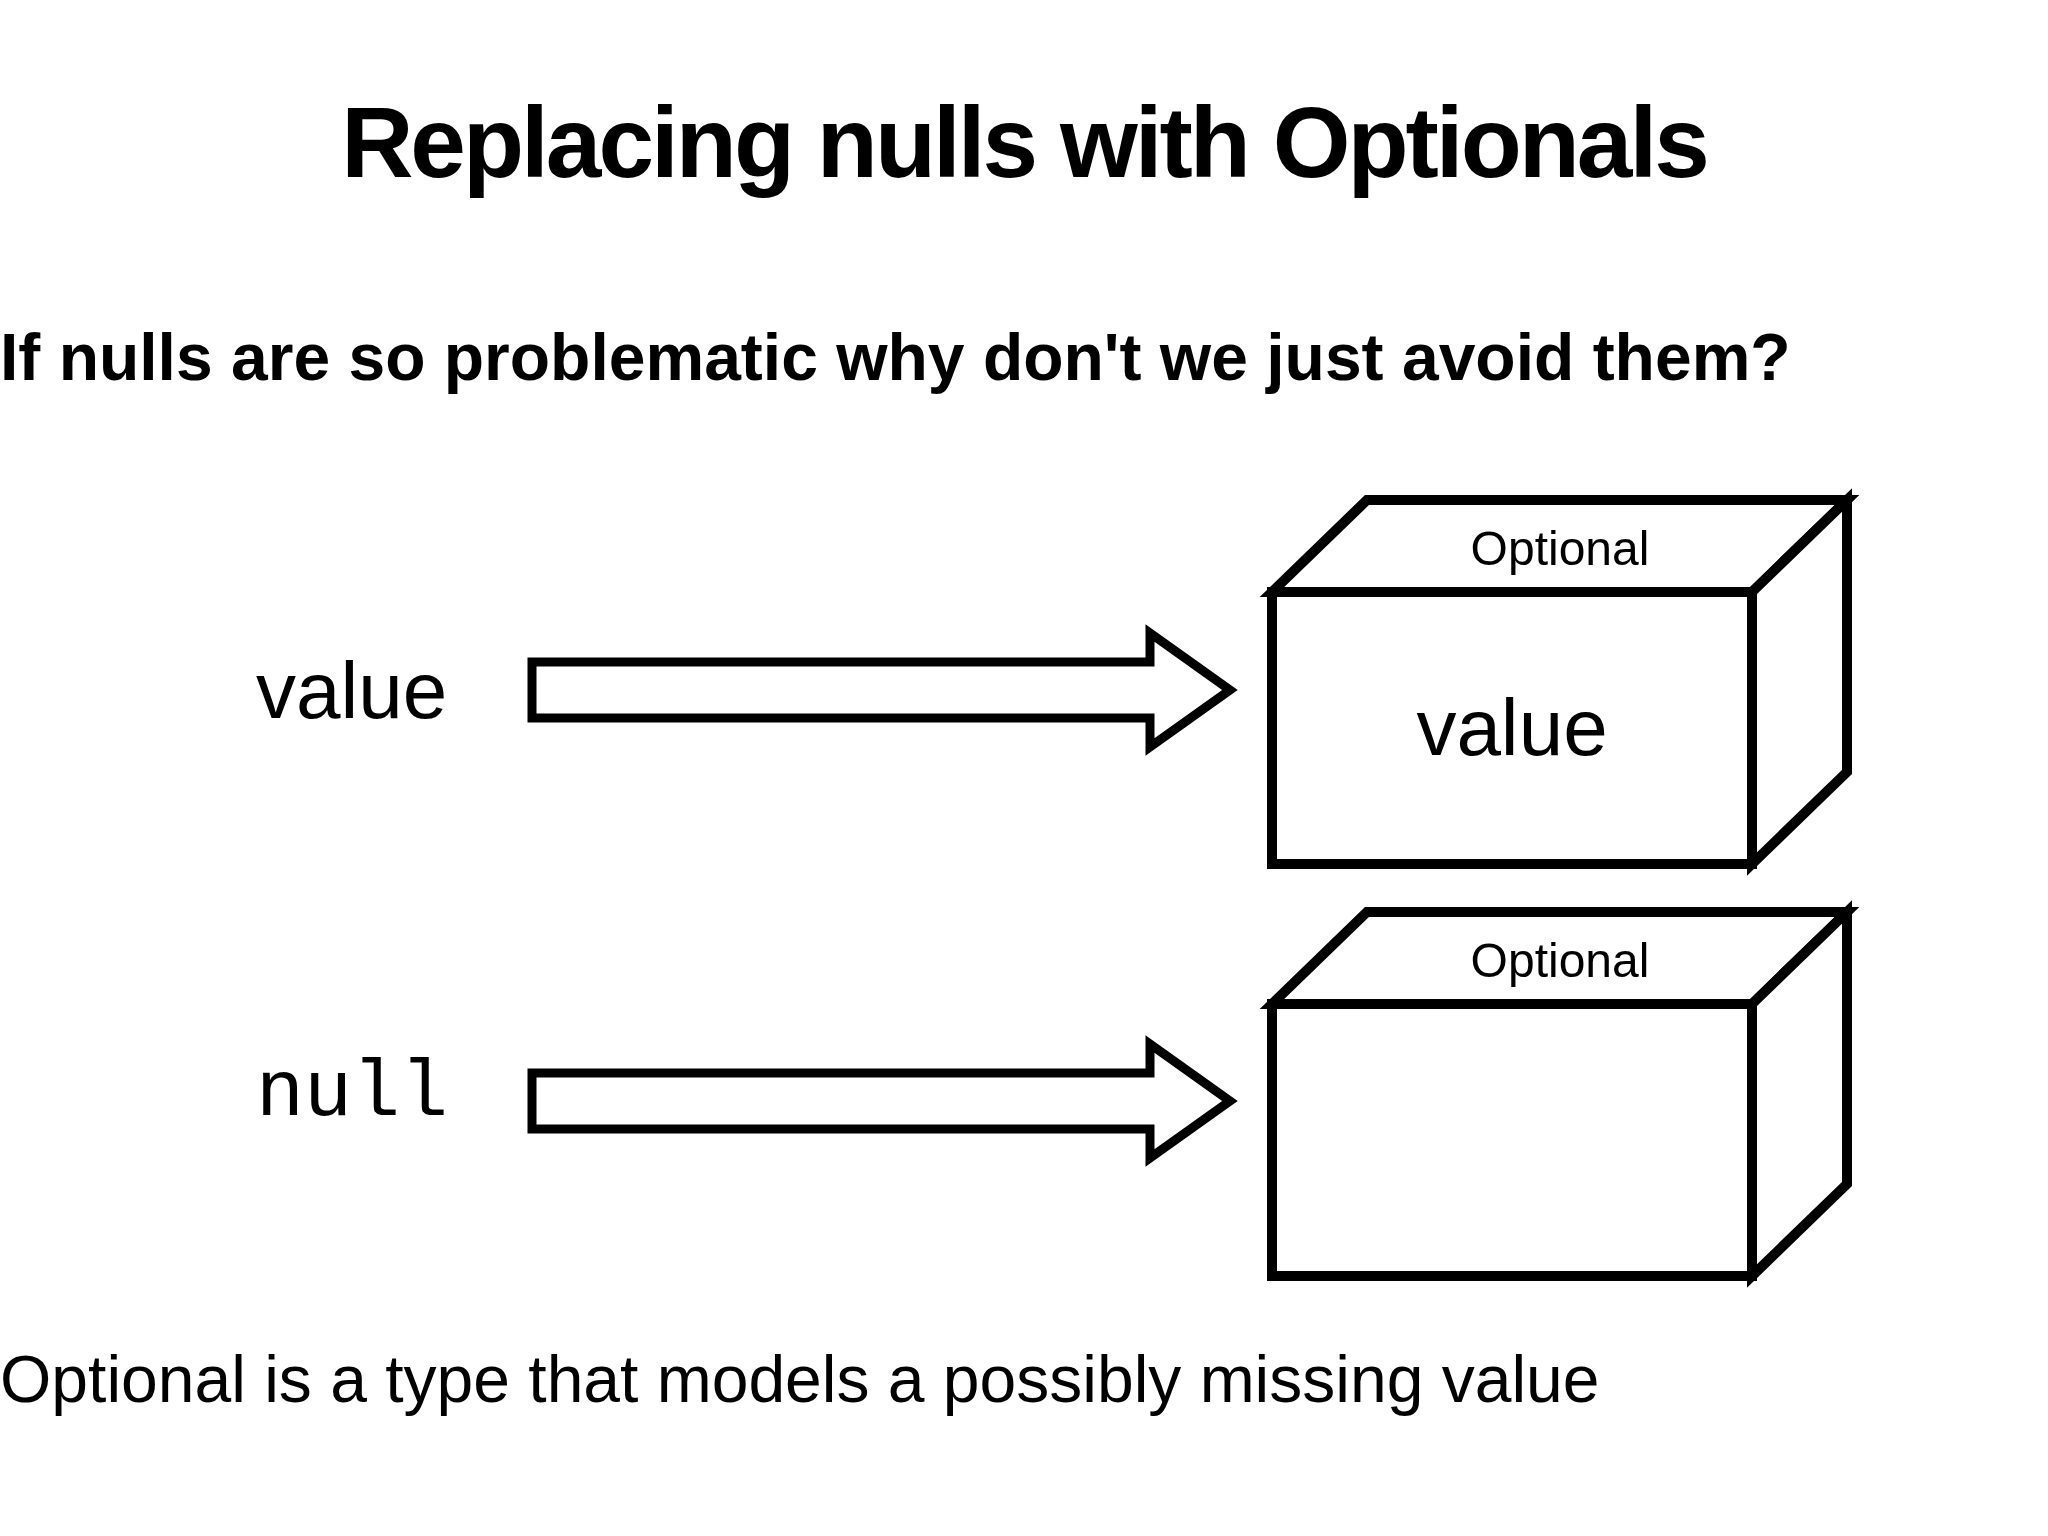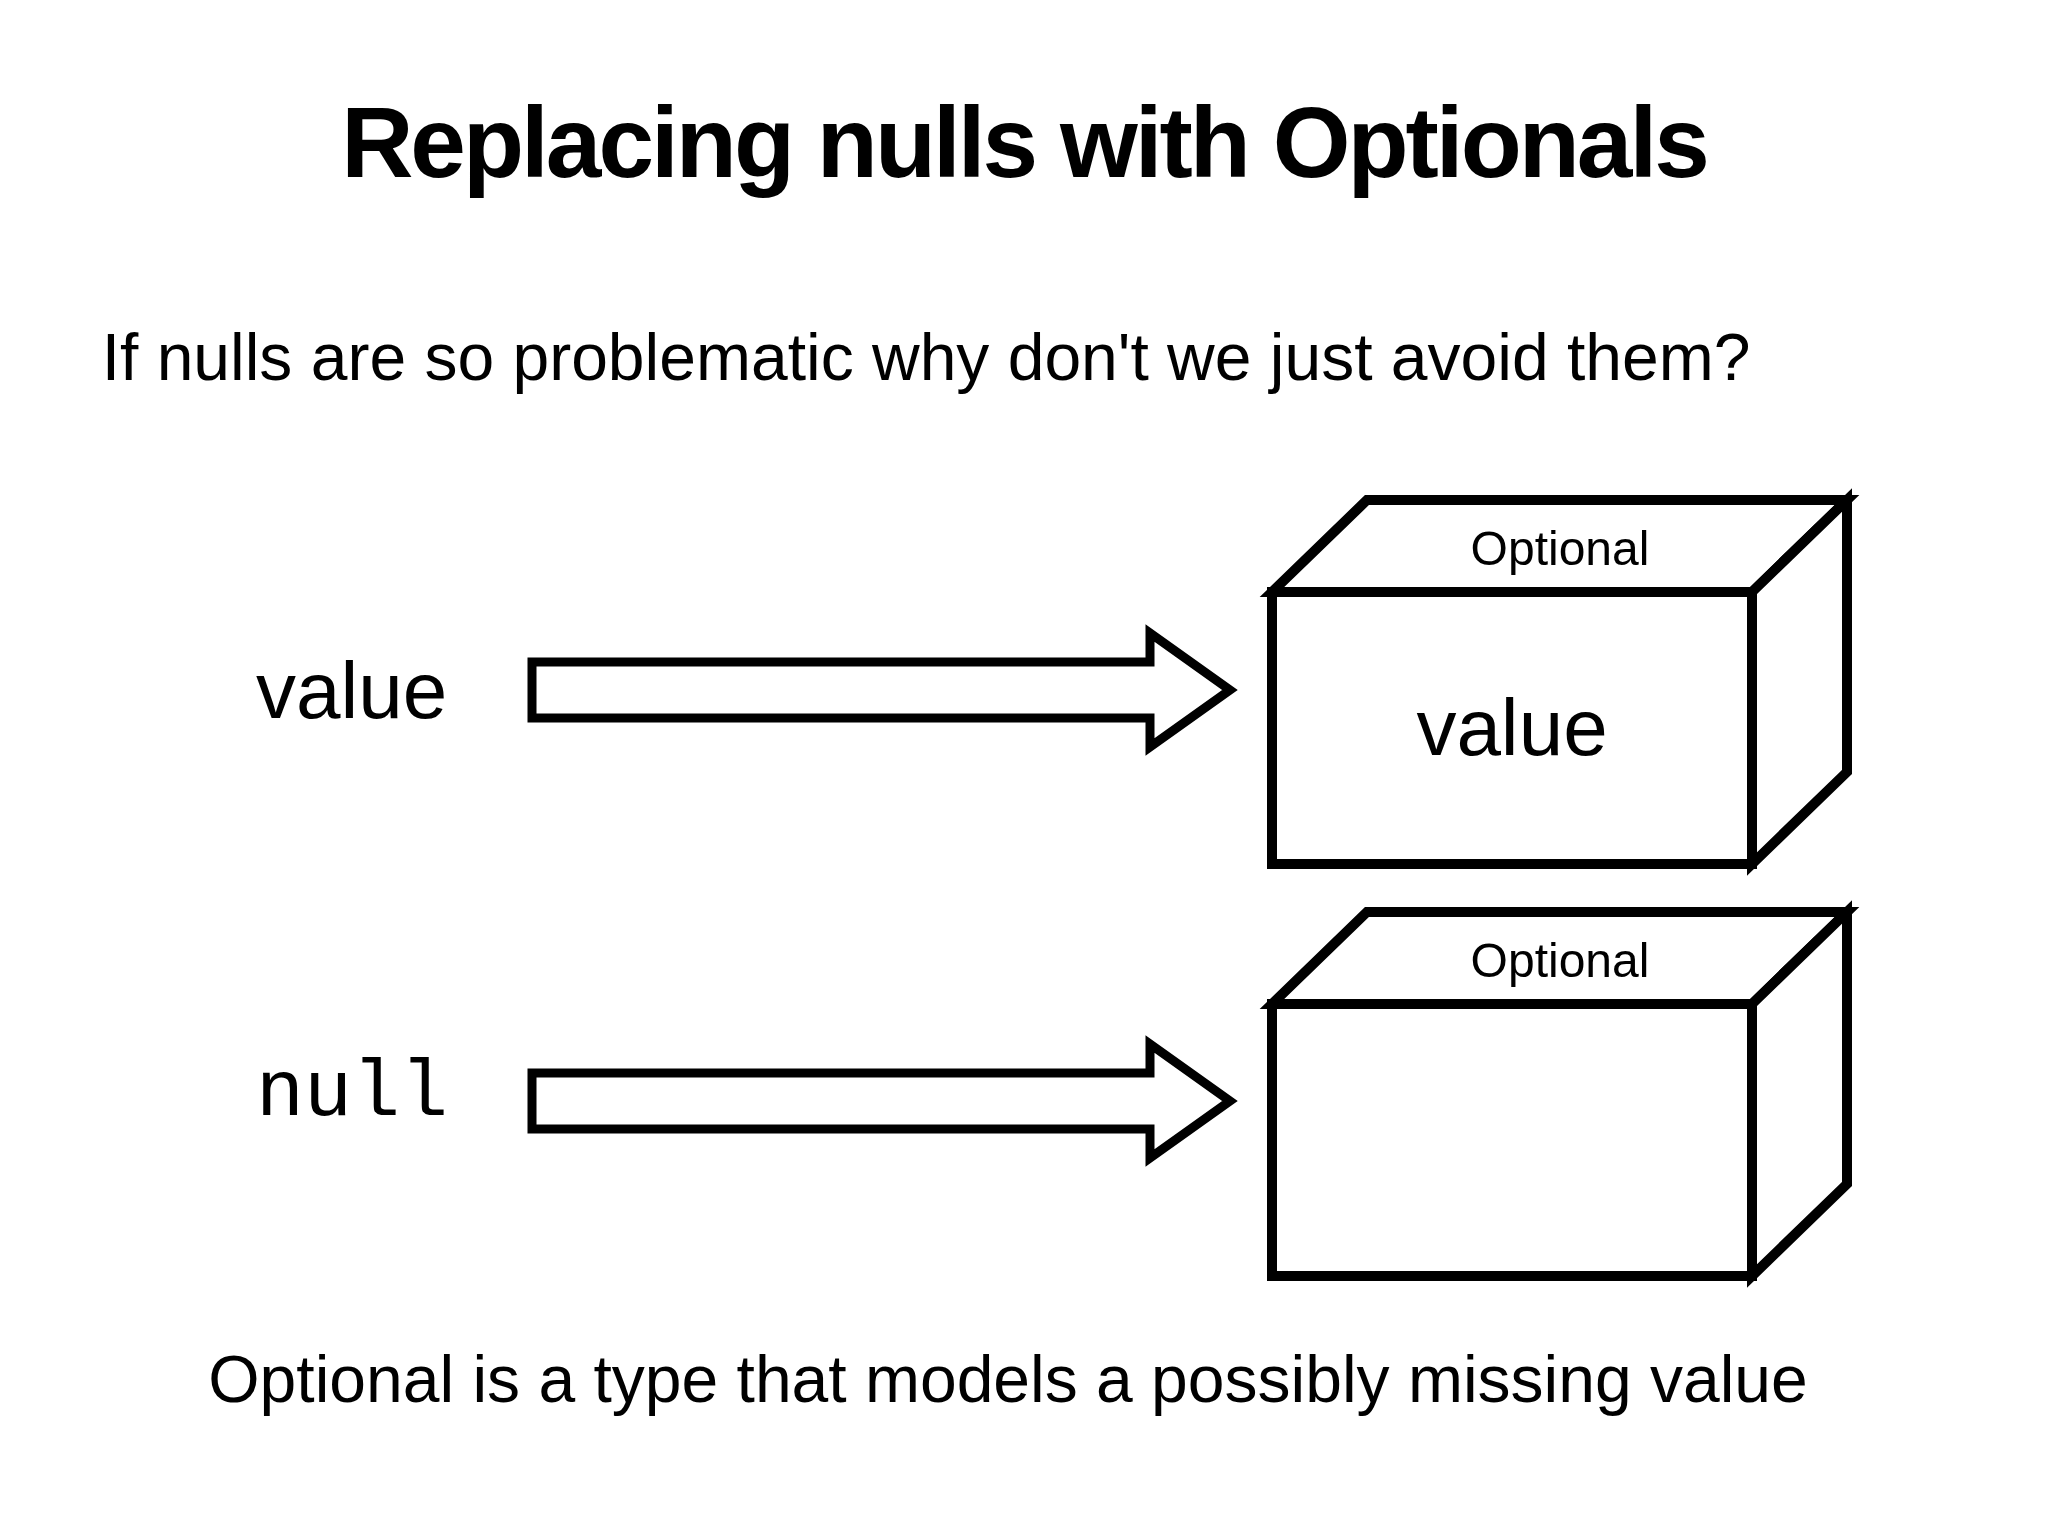--- a/index.html
+++ b/index.html
@@ -11,27 +11,27 @@
 
   .abs { position:absolute; }
 
   .title {
     top:92px; left:0; width:2048px;
     font-size:100px; font-weight:700; letter-spacing:-3px;
     text-align:center; line-height:1; white-space:nowrap;
   }
   .subtitle {
     top:324px; left:0; width:1780px;
-    font-size:66px; font-weight:400;
-    text-align:center; line-height:1; white-space:nowrap;margin-left:36px;
+    font-size:66px; font-weight:700;
+    text-align:center; line-height:1; white-space:nowrap;
   }
   .footer-note {
     top:1346px; left:0; width:2016px;
     font-size:66px; font-weight:400;
-    text-align:center; line-height:1; white-space:nowrap;
+    line-height:1; white-space:nowrap;
   }
 
   .row-label {
     left:256px; font-size:80px; line-height:1; white-space:nowrap;
   }
   .row-label.row1 { top:651px; }
   .row-label.row2 { top:1054px;font-family:Liberation Mono, monospace; }
 
   .diagram-svg { position:absolute; top:0; left:0; }
   .diagram-svg polygon, .diagram-svg rect {

